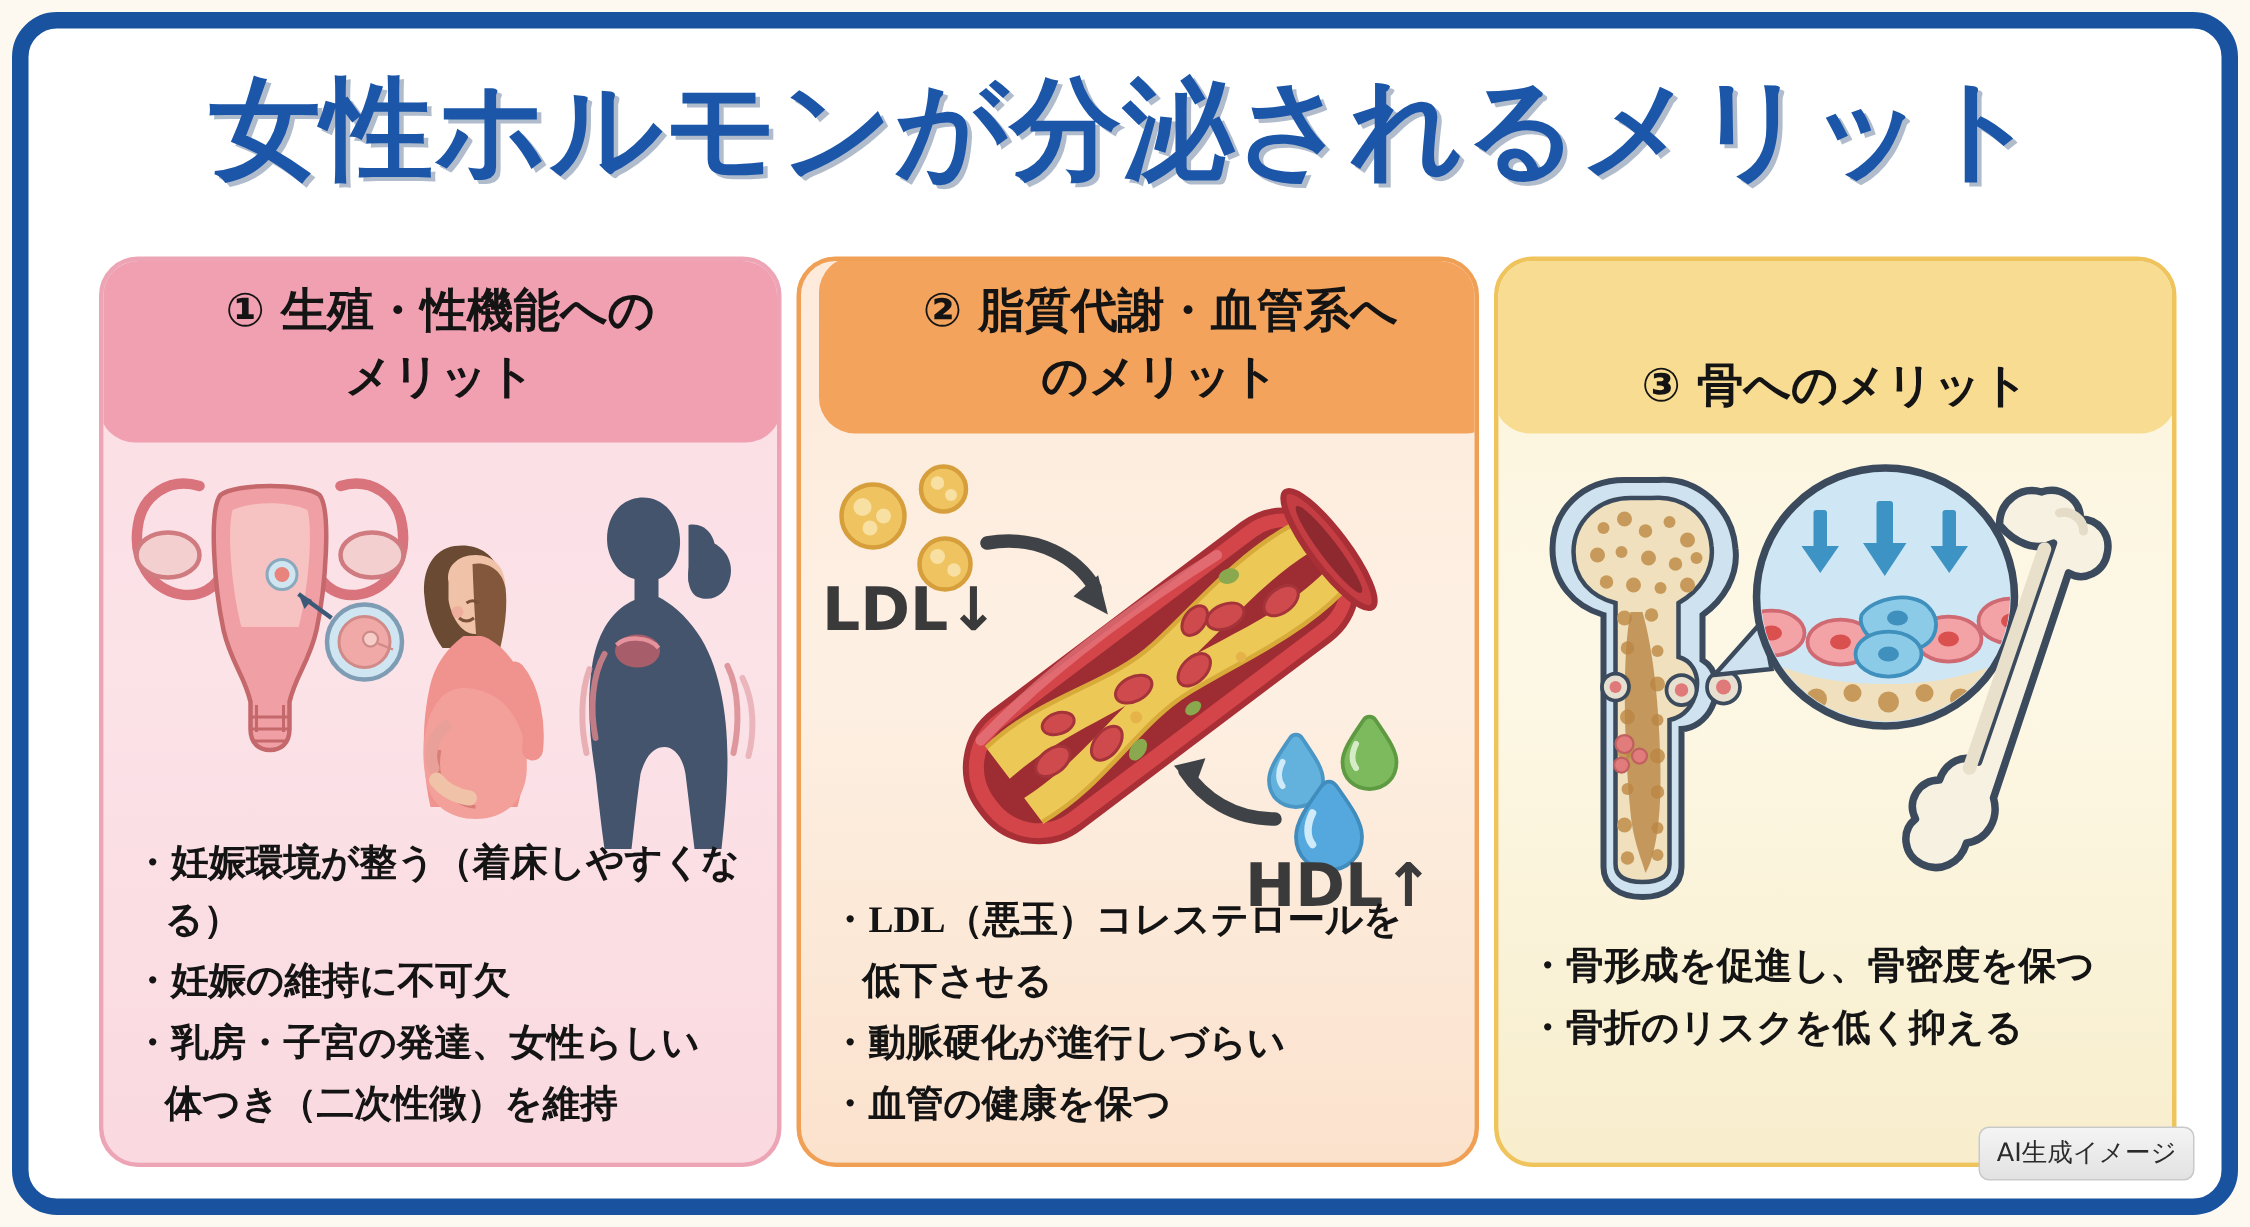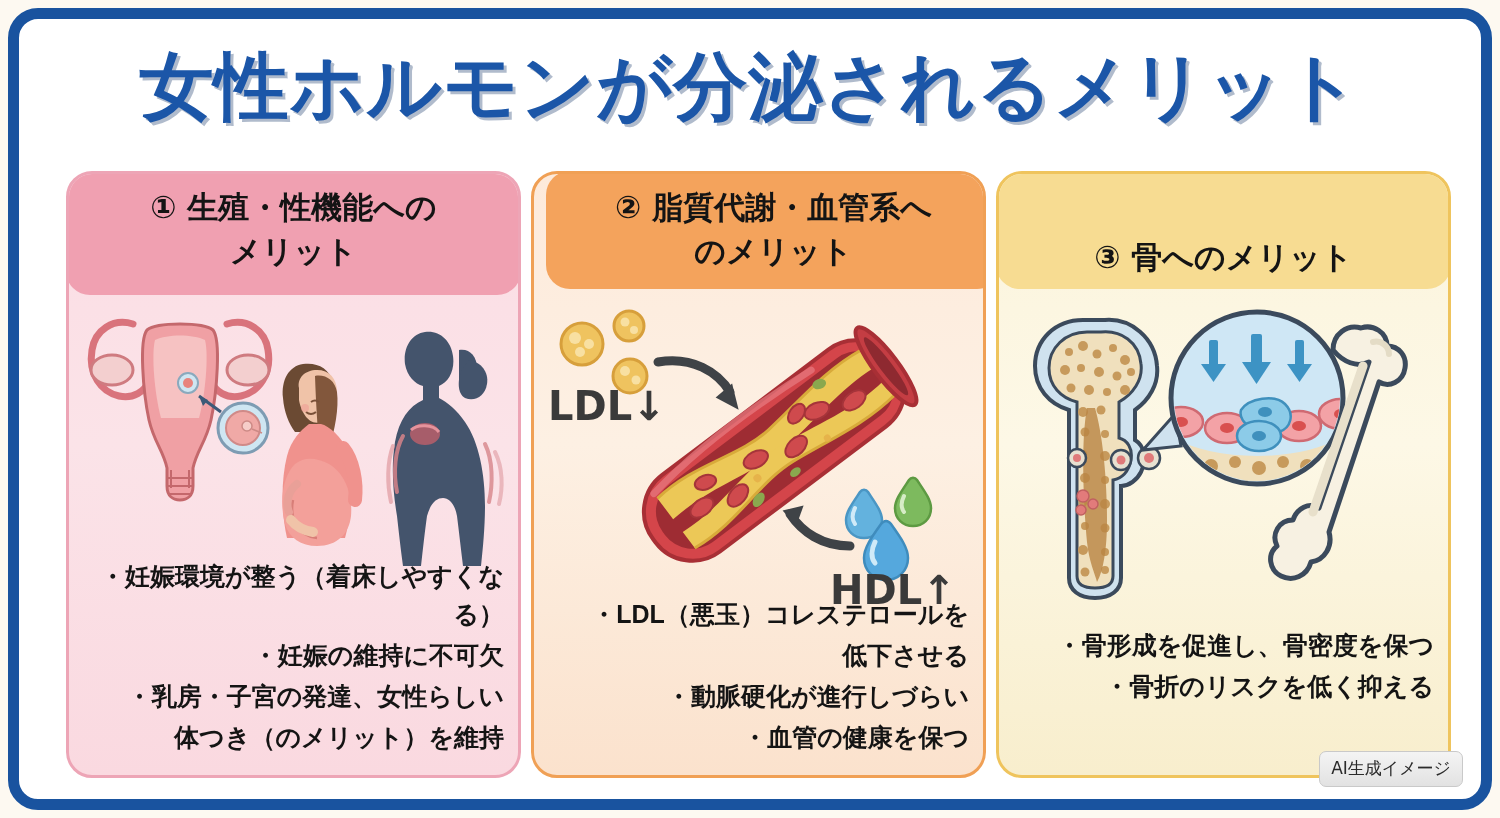--- a/index.html
+++ b/index.html
@@ -60,22 +60,21 @@
   .pillu{position:absolute;left:0;top:118px;width:449px;height:300px;}
   .pillu svg{display:block;width:100%;height:100%;}
 
   .plist{
     position:absolute;left:0;bottom:16px;width:449px;
     box-sizing:border-box;
     padding:0 14px 0 20px;
     color:#141414;
     font-weight:bold;
     font-size:25px;line-height:38px;
-    font-family:Liberation Sans, sans-serif;
-    text-align:right;
+    font-family:Liberation Serif, serif;
   }
   #panel3 .plist{bottom:auto;top:452px;}
   .bullet{margin:0 0 3px 0;text-indent:-21px;padding-left:21px;}
 
   
   .ill-label{
     font-family:"DejaVu Sans","Liberation Sans",sans-serif;
     font-weight:bold;fill:#3a3a3a;
   }
 
@@ -162,21 +161,21 @@
           <ellipse cx="44" cy="108" rx="15" ry="11" fill="#c05f6a" opacity=".8"></ellipse>
           <path d="M30 104 C36 98 52 98 58 106" fill="none" stroke="#e5939c" stroke-width="3"></path>
         </g>
       </svg>
     </div>
 
     <div class="plist">
       <div class="bullet">・妊娠環境が整う（着床しやすくなる）</div>
       <div class="bullet">・妊娠の維持に不可欠</div>
       <div class="bullet">・乳房・子宮の発達、女性らしい</div>
-      <div class="bullet" style="text-indent:0;padding-left:21px;">体つき（のメリット）を維持</div>
+      <div class="bullet" style="text-indent:0;padding-left:21px;">体つき（二次性徴）を維持</div>
     </div>
   </div>
 
   <div class="panel" id="panel2">
     <div class="phead">
       <div>② 脂質代謝・血管系へ</div>
       <div>のメリット</div>
     </div>
 
     <div class="pillu" style="height:330px">

